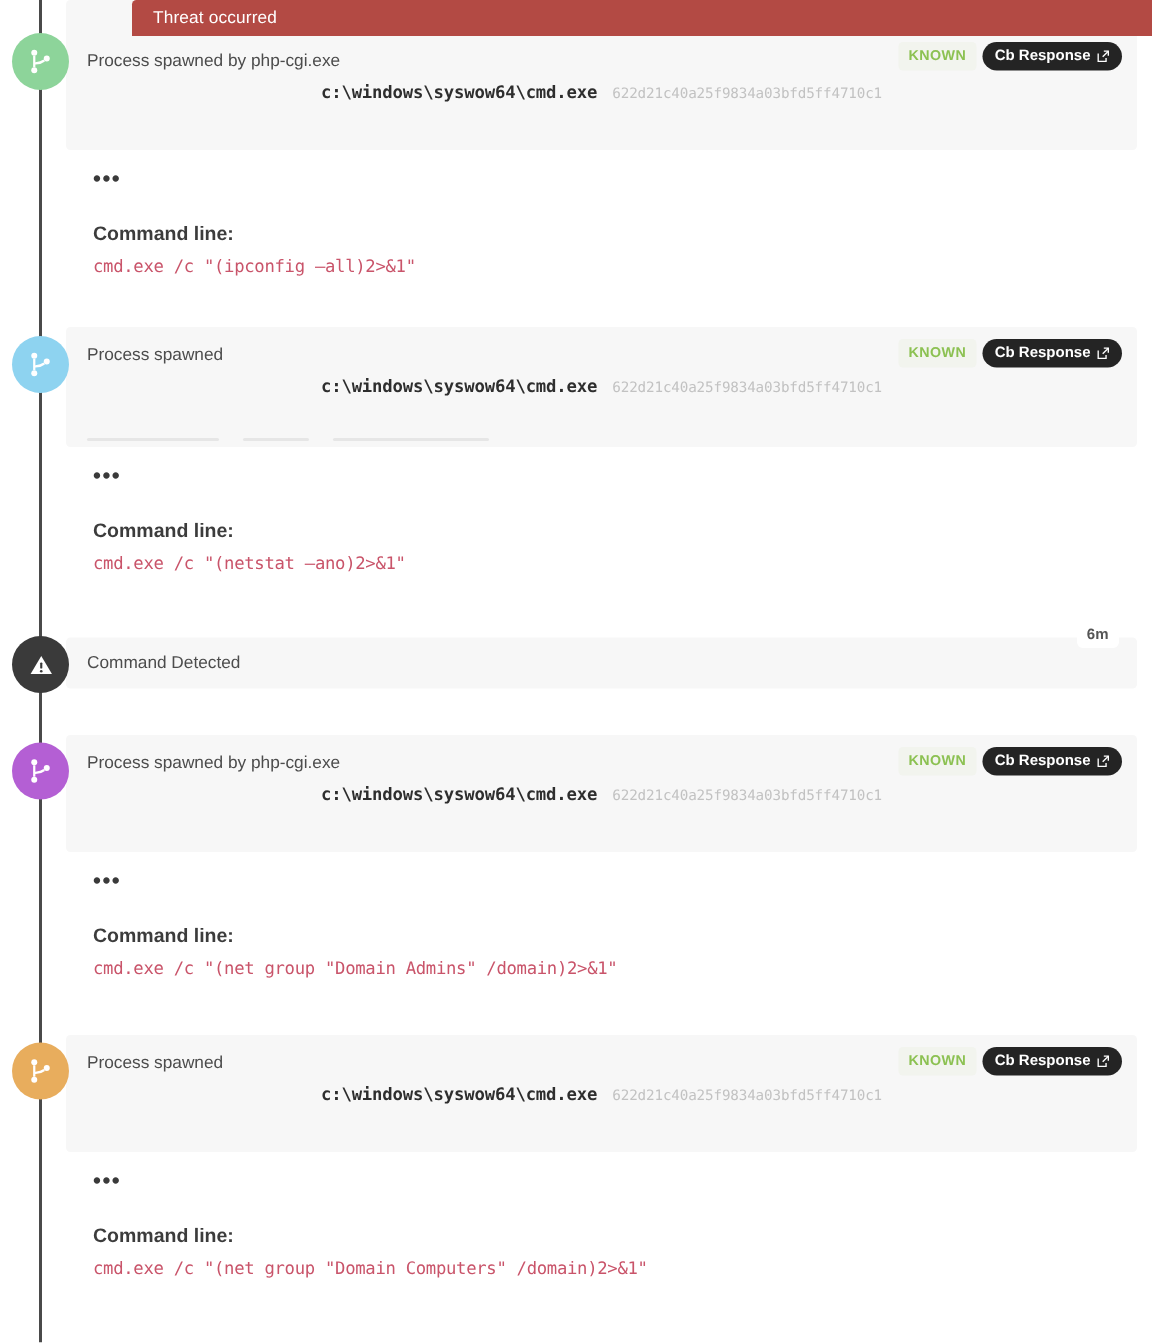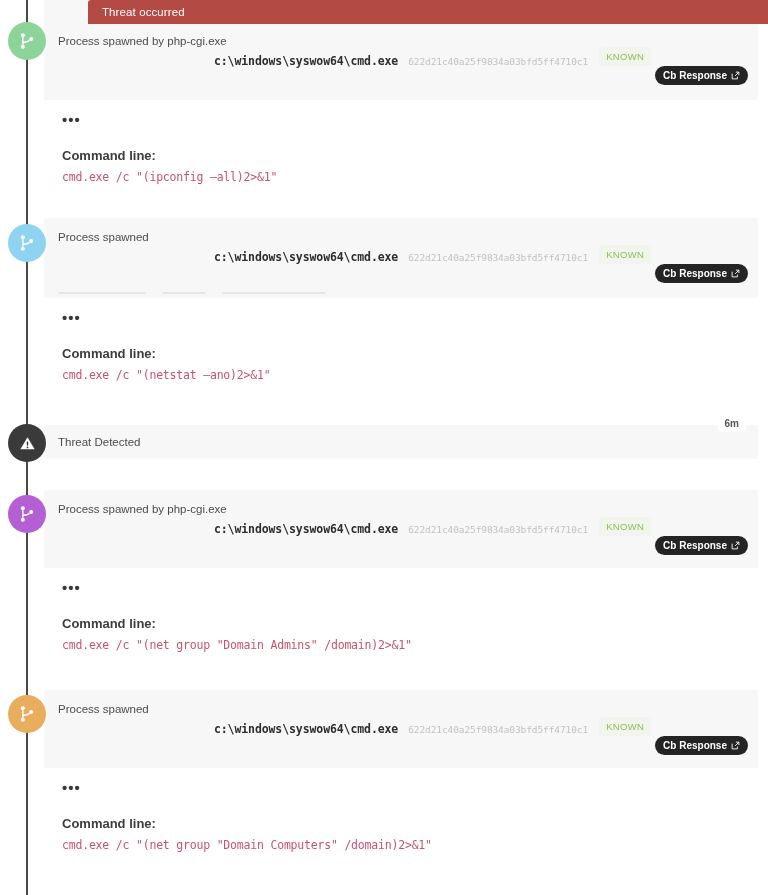--- a/index.html
+++ b/index.html
@@ -105,37 +105,36 @@
     right: 10px;
     top: 8px;
     display: flex;
     align-items: center;
     gap: 4px;
   }
   .badge-known {
     background: #f2f4ee;
     color: #8cc152;
     font-size: 9.5px;
-    font-weight: normal;
+    font-weight: bold;
     letter-spacing: .3px;
     padding: 4px 7px 4px 7px;
     border-radius: 3px;
   }
   .badge-cb {
     background: #242424;
     color: #ffffff;
     font-size: 10px;
     font-weight: bold;
     padding: 4px 8px;
     border-radius: 11px;
     display: flex;
     align-items: center;
     gap: 4px;
     white-space: nowrap;
-    margin-top: 38px;
   }
   .badge-cb svg { display: block; }
 
   
   .skeleton-row {
     position: absolute;
     left: 58px;
     display: flex;
     gap: 16px;
     align-items: center;
@@ -287,21 +286,21 @@
 
     <div class="detail" style="top:80px; height:115px;">
       <div class="dots">•••</div>
       <div class="cmd-label">Command line:</div>
       <div class="cmd-value">cmd.exe /c "(netstat –ano)2&gt;&amp;1"</div>
     </div>
   </div>
 
   <div class="event" style="top:425px;">
     <div class="simple-row">
-      <div class="simple-label">Threat Detected</div>
+      <div class="simple-label">Command Detected</div>
       <div class="time-pill">6m</div>
     </div>
     <div class="node" style="top:-1px; background:#3a3a3a;">
       <svg width="19" height="19" viewBox="0 0 24 24">
         <path d="M12 4.2L21 19.4H3z" fill="#ffffff"></path>
         <rect x="11.1" y="9.6" width="1.8" height="5.2" rx="0.8" fill="#3a3a3a"></rect>
         <circle cx="12" cy="17" r="1.1" fill="#3a3a3a"></circle>
       </svg>
     </div>
   </div>

